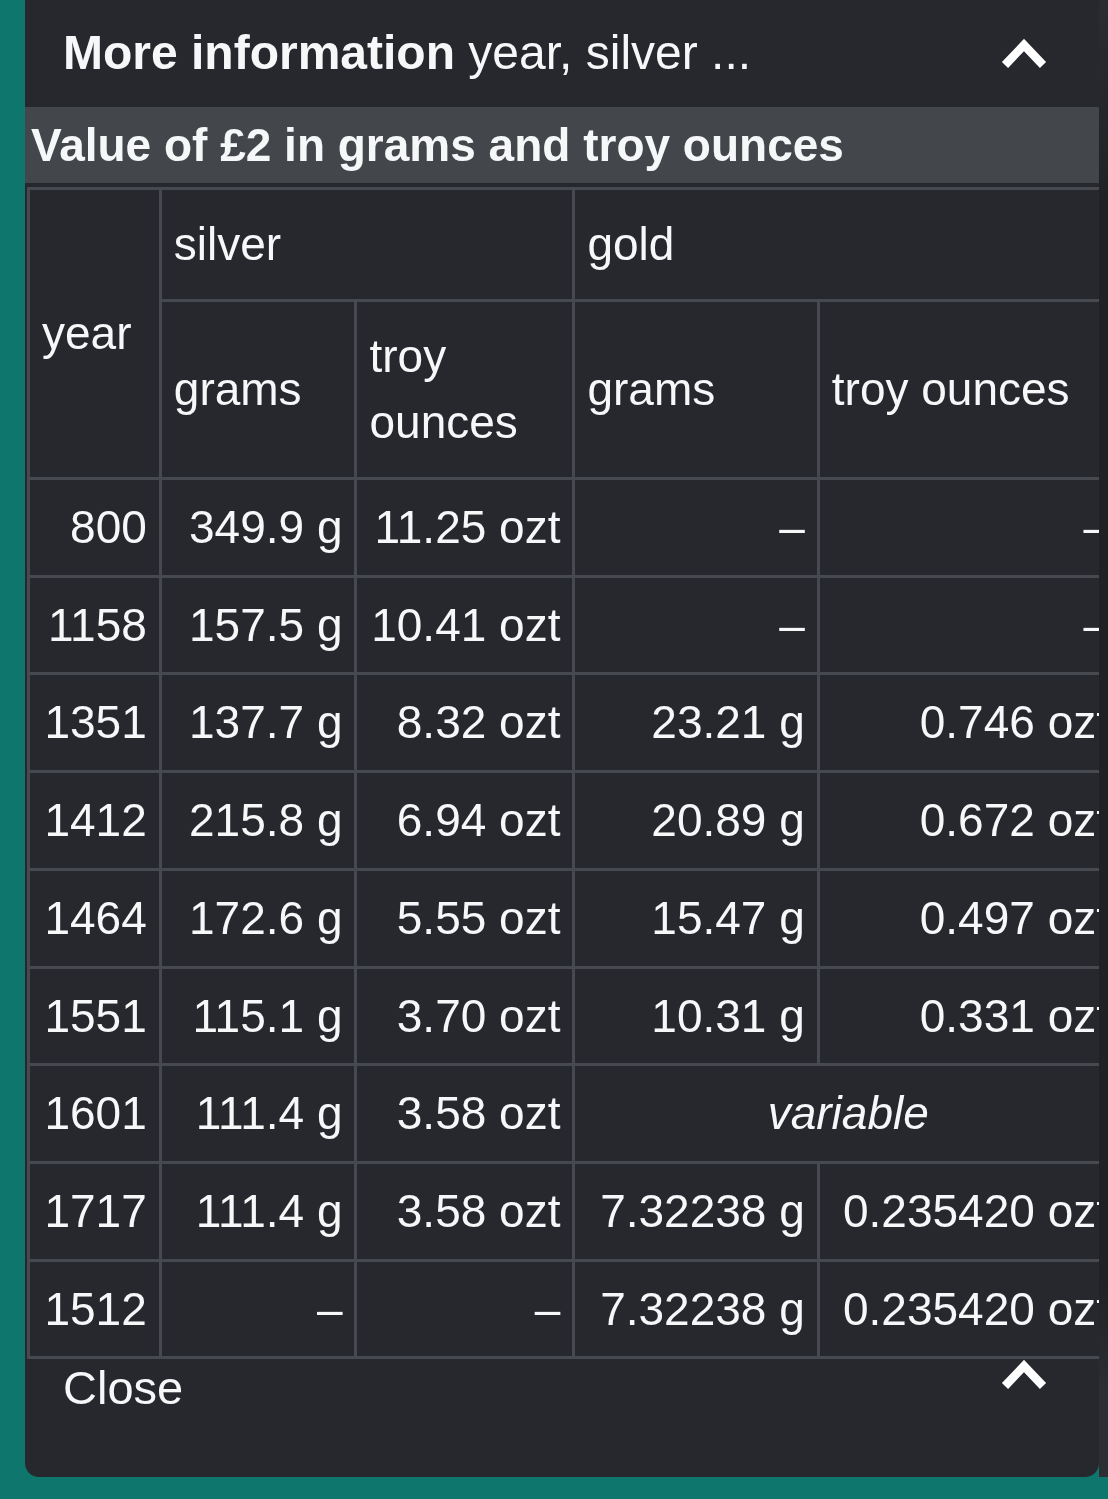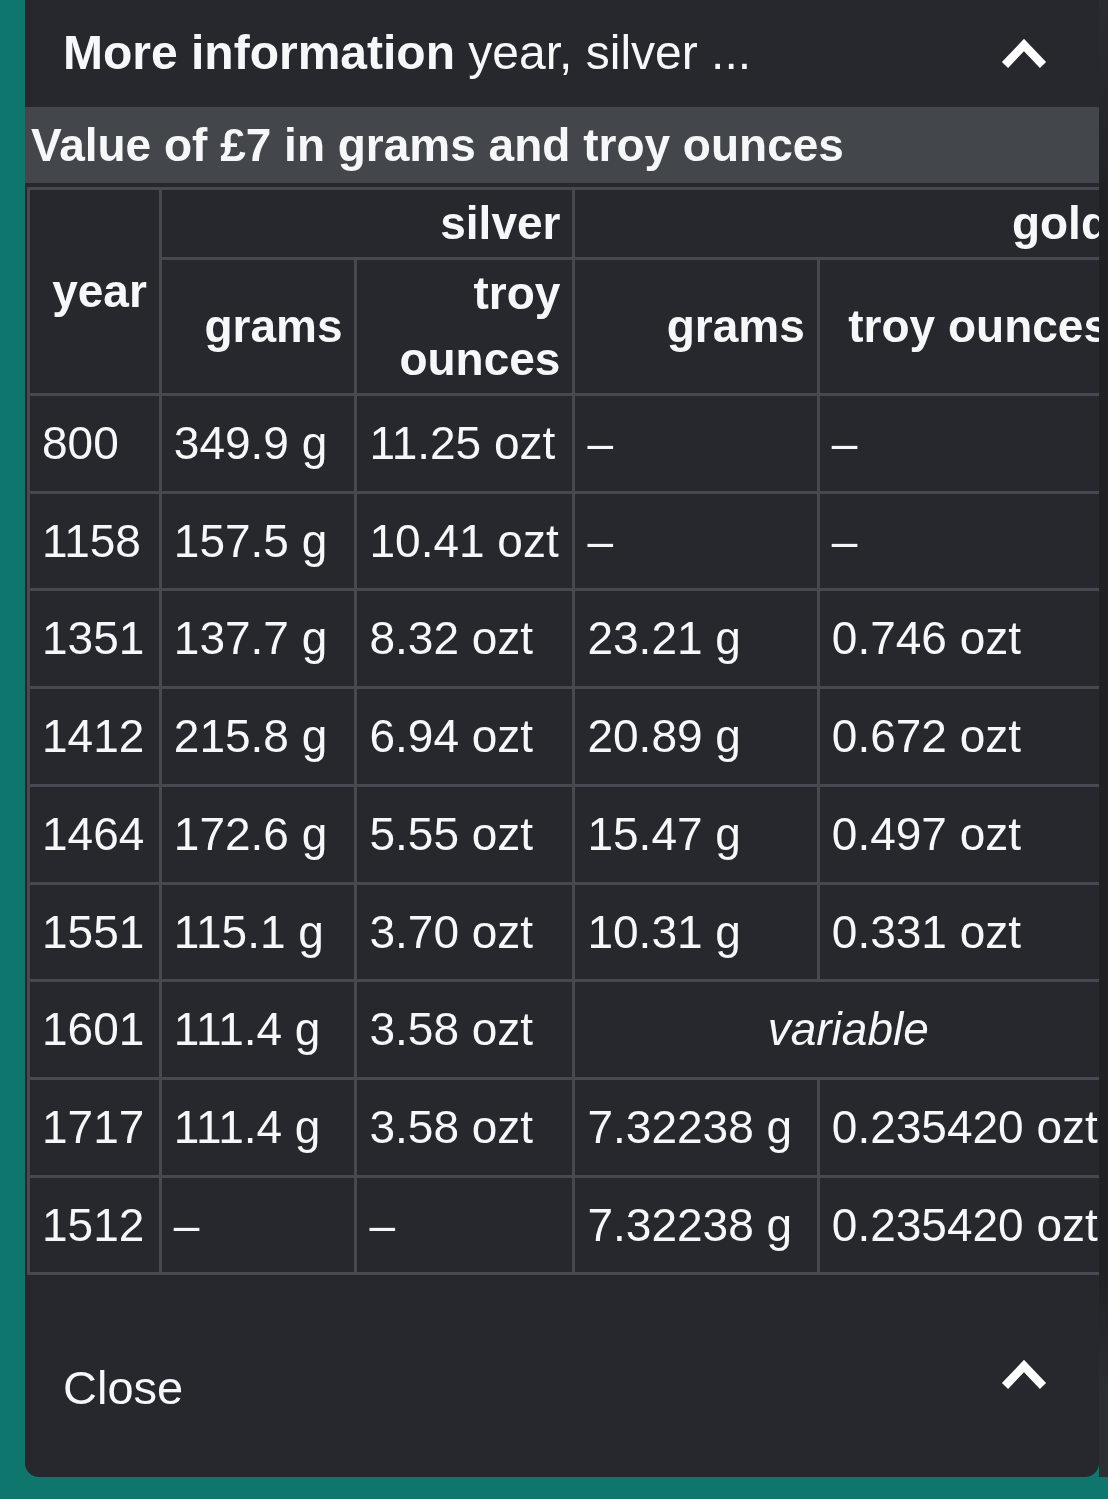--- a/index.html
+++ b/index.html
@@ -86,26 +86,26 @@
   col.c-sg    { width: 193px; }
   col.c-so    { width: 215px; }
   col.c-gg    { width: 241px; }
   col.c-go    { width: 300px; }
   .value-table th, .value-table td {
     border: 3px solid #46494f;
     line-height: 1.45;
     vertical-align: middle;
   }
   .value-table th {
-    font-weight: bold;
+    font-weight: normal;
+    text-align: left;
+    padding: 21px 12px;
+  }
+  .value-table td {
     text-align: right;
-    padding: 0 12px;
-  }
-  .value-table td {
-    text-align: left;
     white-space: nowrap;
     padding: 14px 12px;
   }
   .value-table td.merged {
     text-align: center;
     font-style: italic;
   }
   .footer-bar {
     flex: 0 0 auto;
     margin-top: auto;
@@ -124,21 +124,21 @@
   <div class="panel">
 
     <div class="header-bar">
       <span class="header-title"><span class="bold">More information</span><span> year, silver ...</span></span>
       <span class="spacer"></span>
       <svg class="chevron" width="46" height="30" viewBox="0 0 46 30">
         <path d="M4 26 L23 6 L42 26" fill="none" stroke="#ffffff" stroke-width="8.5" stroke-linecap="butt" stroke-linejoin="miter"></path>
       </svg>
     </div>
 
-    <div class="caption-bar">Value of £7 in grams and troy ounces</div>
+    <div class="caption-bar">Value of £2 in grams and troy ounces</div>
 
     <div class="table-clip">
       <table class="value-table">
         <colgroup>
           <col class="c-year">
             <col class="c-sg">
             <col class="c-so">
             <col class="c-gg">
             <col class="c-go">
         </colgroup>

